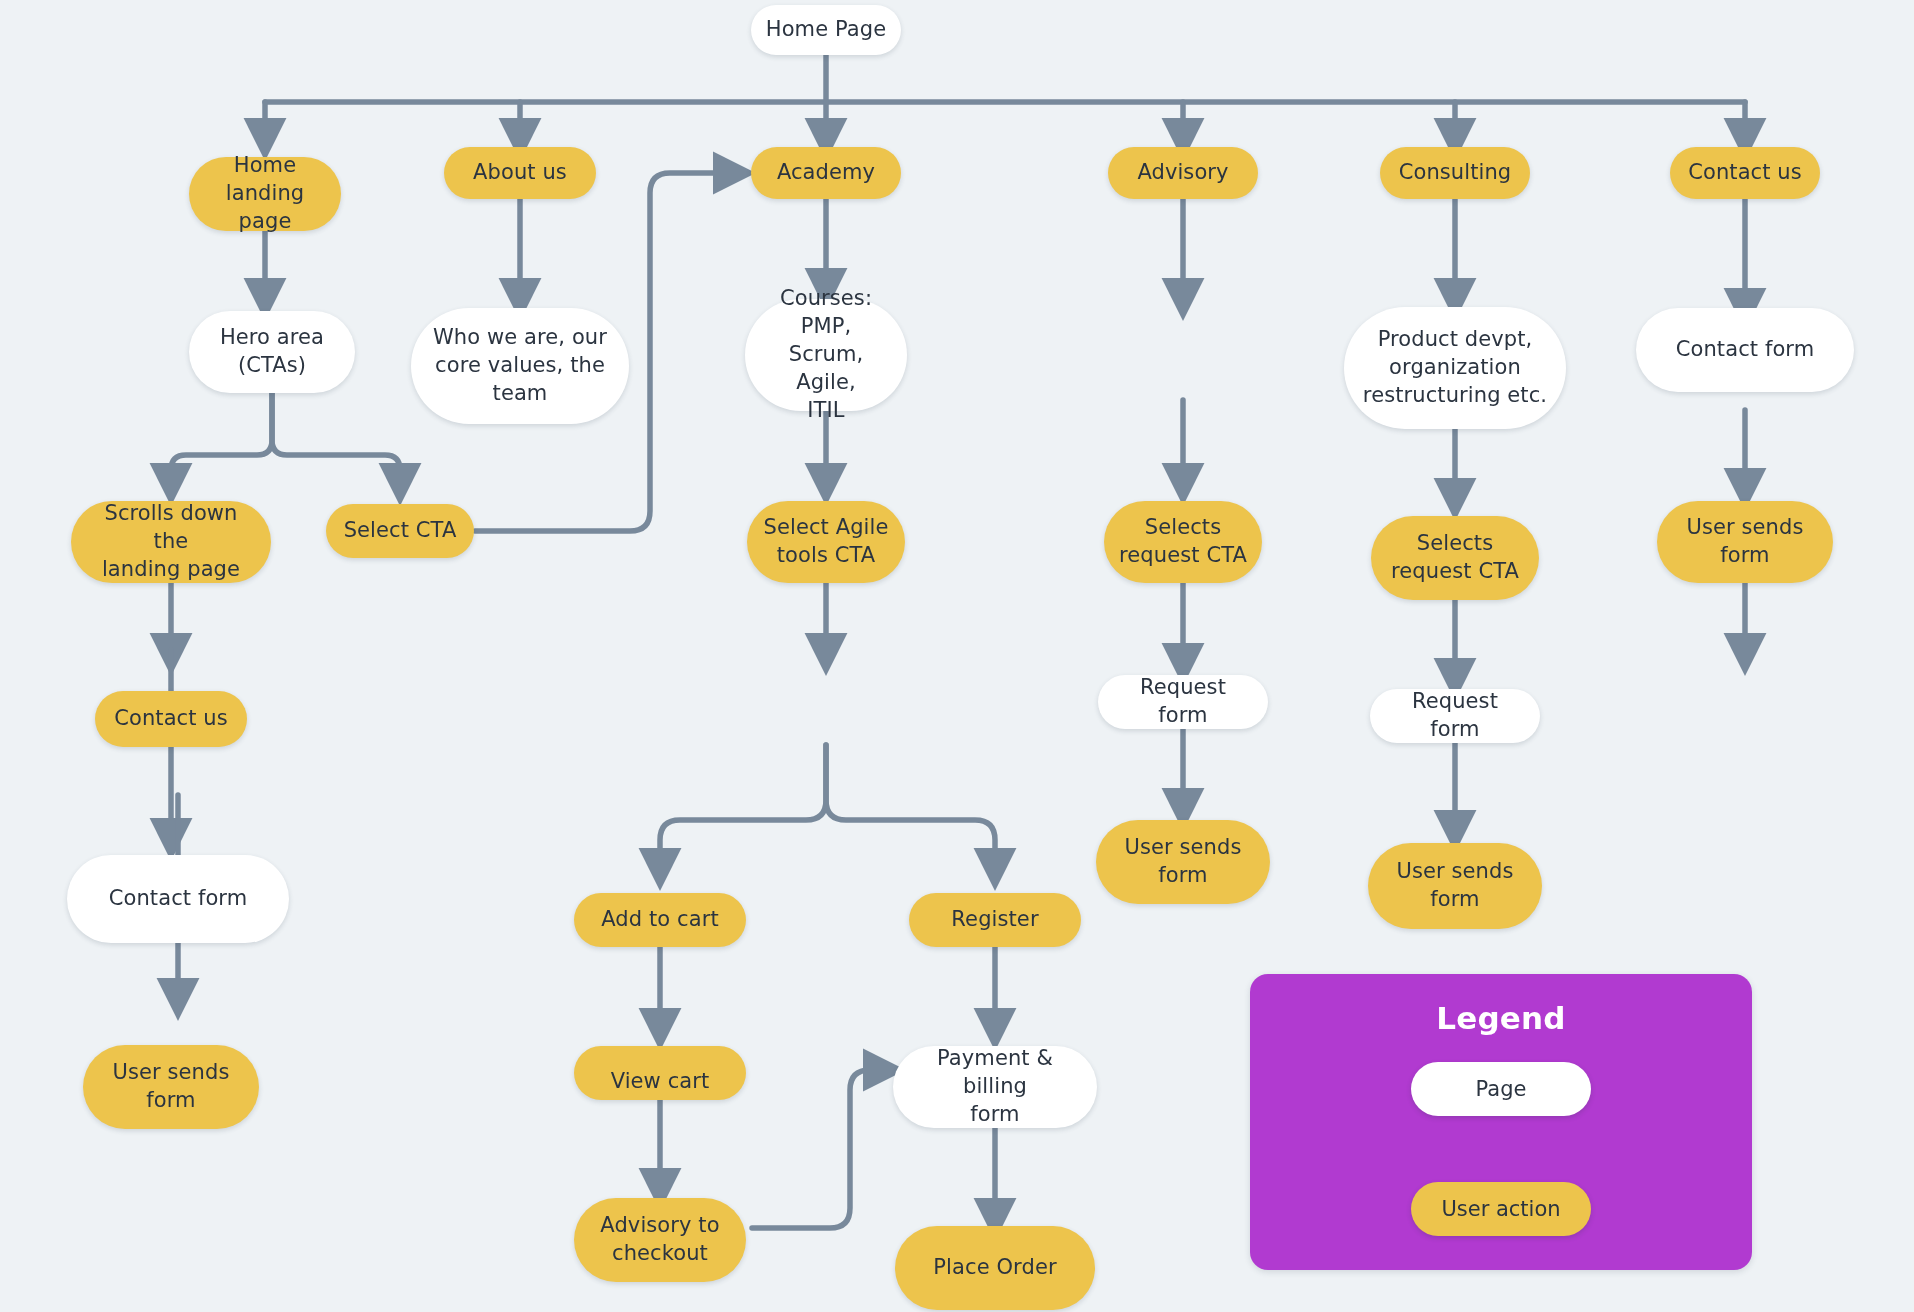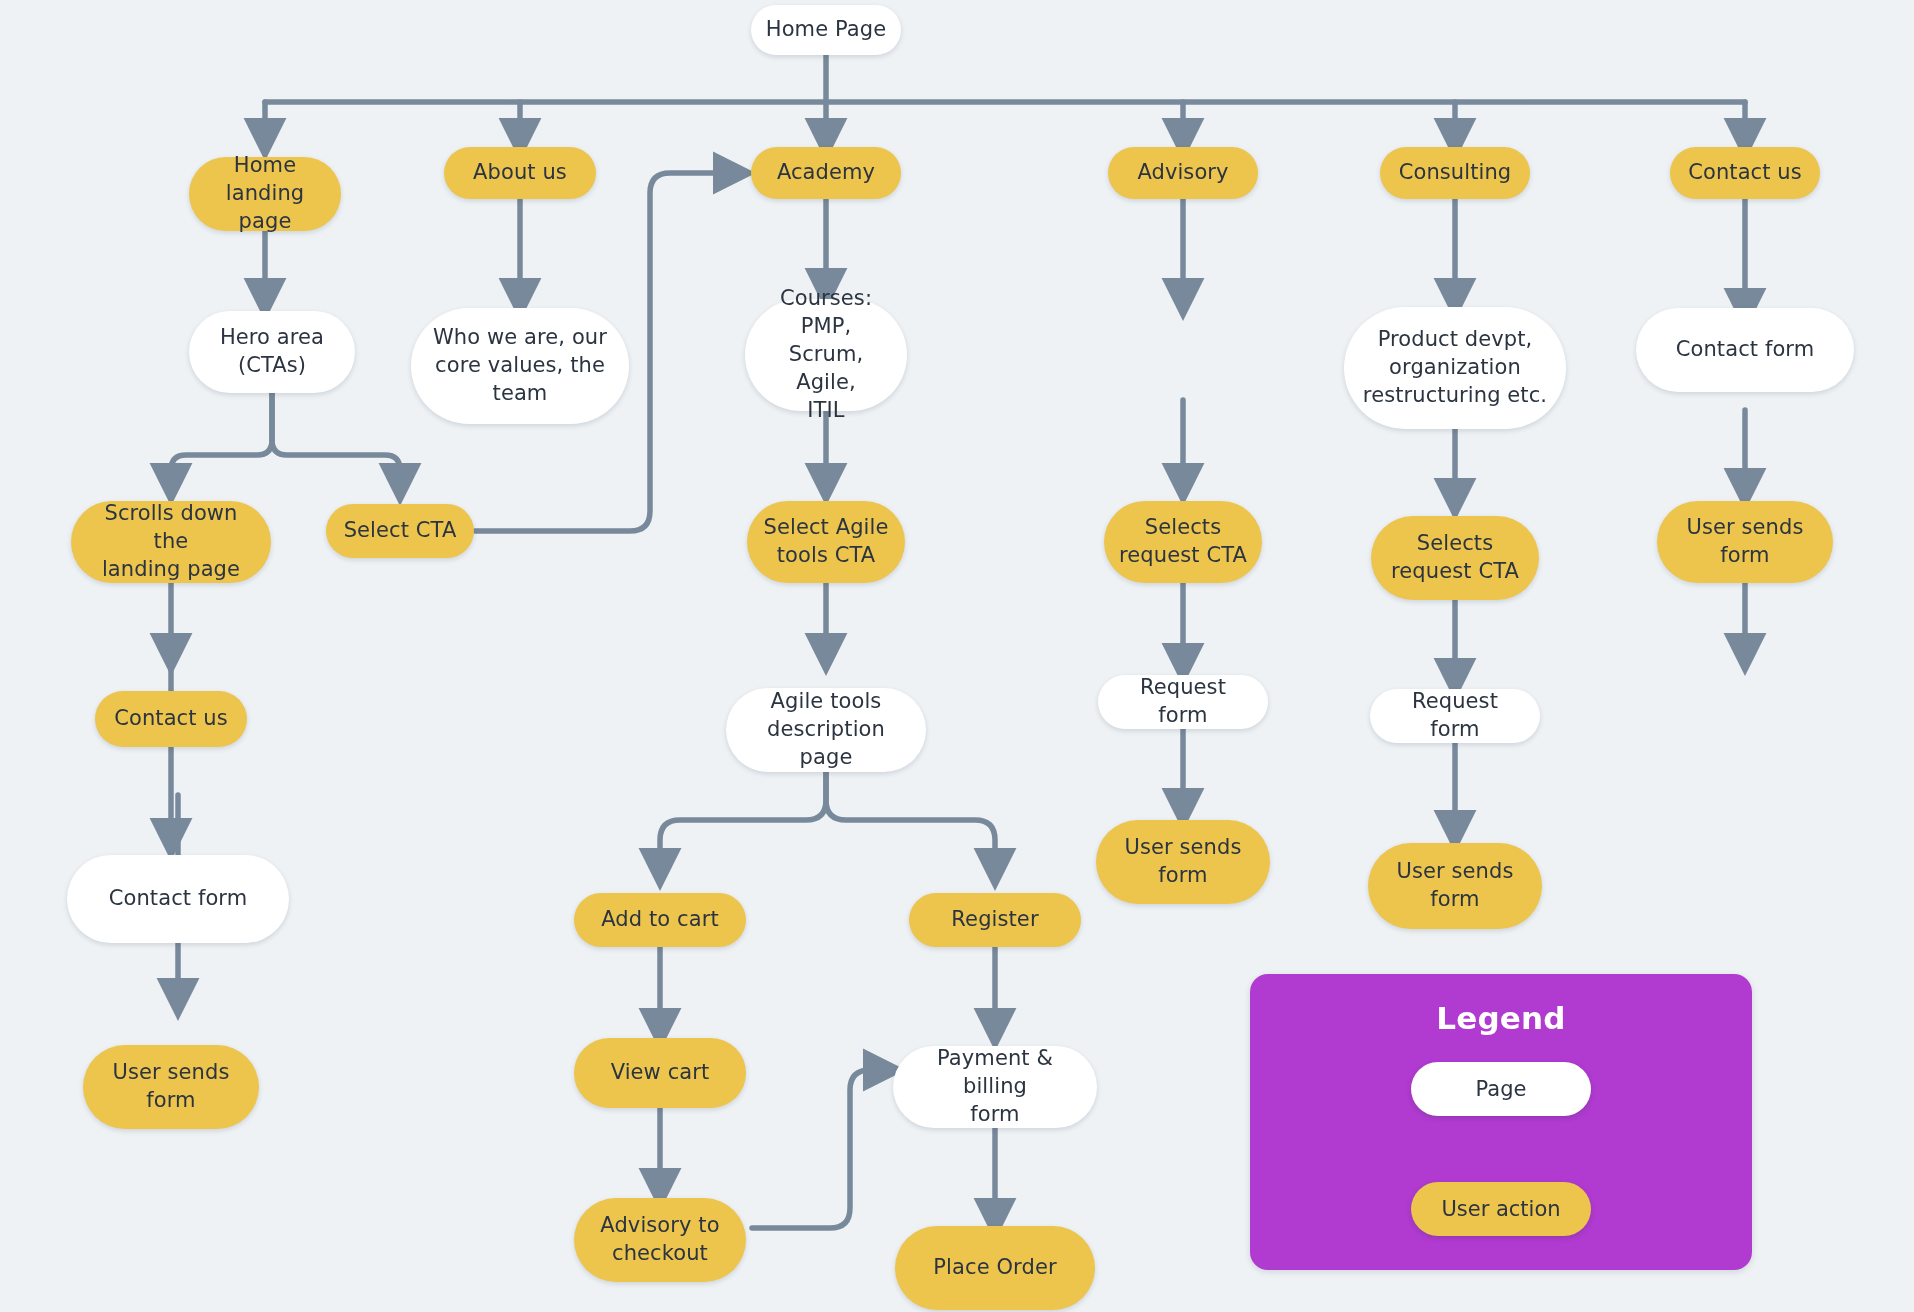--- a/index.html
+++ b/index.html
@@ -220,24 +220,20 @@
 request CTA</span>
   </div>
   <div class="node action" style="left:1745px; top:542px; width:176px; height:82px; white-space:pre-line;">
     <span>User sends
 form</span>
   </div>
 
   <div class="node action" style="left:171px; top:719px; width:152px; height:56px;">
     <span>Contact us</span>
   </div>
-  <div class="node page" style="left:826px; top:730px; width:200px; height:84px; white-space:pre-line;">
-    <span>Agile tools
-description page</span>
-  </div>
   <div class="node page" style="left:1183px; top:702px; width:170px; height:54px;">
     <span>Request form</span>
   </div>
   <div class="node page" style="left:1455px; top:716px; width:170px; height:54px;">
     <span>Request form</span>
   </div>
 
   <div class="node page" style="left:178px; top:899px; width:222px; height:88px;">
     <span>Contact form</span>
   </div>
@@ -249,21 +245,21 @@
   </div>
   <div class="node action" style="left:1183px; top:862px; width:174px; height:84px; white-space:pre-line;">
     <span>User sends
 form</span>
   </div>
   <div class="node action" style="left:1455px; top:886px; width:174px; height:86px; white-space:pre-line;">
     <span>User sends
 form</span>
   </div>
 
-  <div class="node action" style="left:660px; top:1073px; width:172px; height:70px;">
+  <div class="node action" style="left:660px; top:1073px; width:172px; height:54px;align-items:flex-end;">
     <span>View cart</span>
   </div>
   <div class="node page" style="left:995px; top:1087px; width:204px; height:82px; white-space:pre-line;">
     <span>Payment &amp; billing
 form</span>
   </div>
   <div class="node action" style="left:171px; top:1087px; width:176px; height:84px; white-space:pre-line;">
     <span>User sends
 form</span>
   </div>

